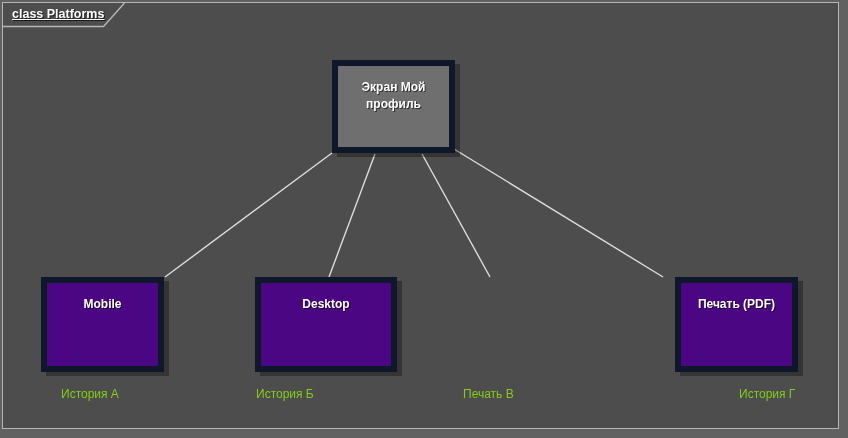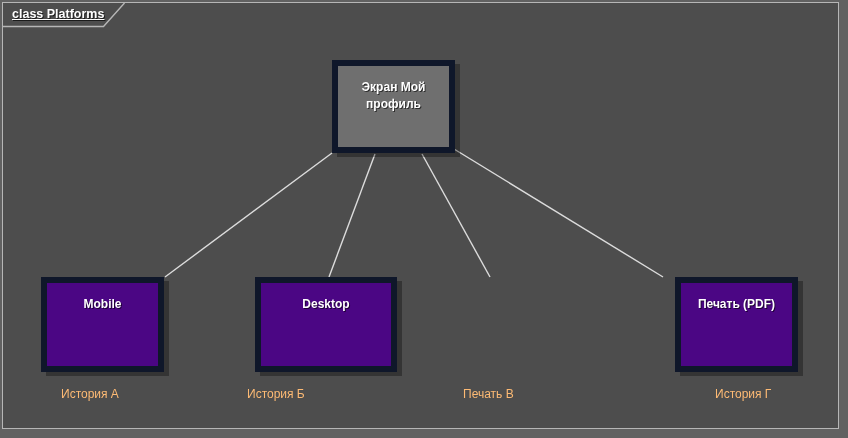--- a/index.html
+++ b/index.html
@@ -80,27 +80,27 @@
   }
   .pn-0 { left: 38px; }
   .pn-1 { left: 252px; width: 142px; }
   .pn-2 { left: 453px; }
   .pn-3 { left: 640px; margin-left: 32px; }
   .story-label {
     position: absolute;
     top: 384px;
     font-size: 12px;
     font-weight: normal;
-    color: #fdba74;
+    color: #84cc16;
     white-space: nowrap;
   }
   .sl-0 { left: 58px; }
-  .sl-1 { left: 244px; }
+  .sl-1 { left: 253px; }
   .sl-2 { left: 460px; }
-  .sl-3 { left: 712px; }
+  .sl-3 { left: 736px; }
 </style>
 </head>
 <body>
 
 <div class="stage">
   <div class="frame">
 
     <svg class="overlay" viewBox="0 0 835 425">
 
       <path d="M 0 23.5 L 100.5 23.5 L 121.5 0" fill="none" stroke="#b6b6b6" stroke-width="1.4"></path>

